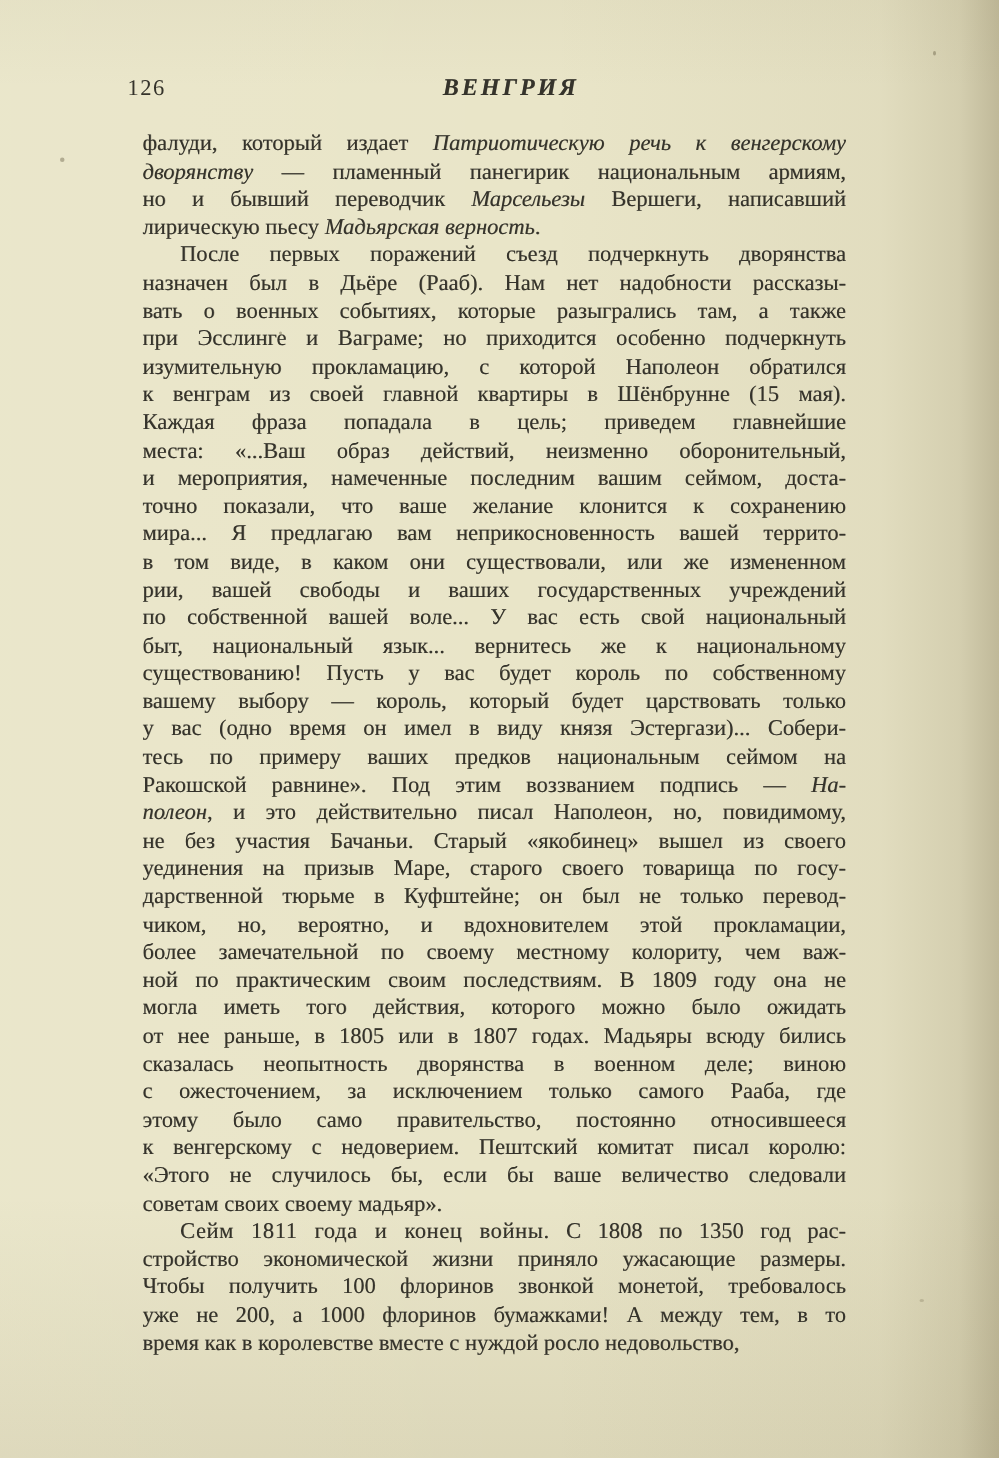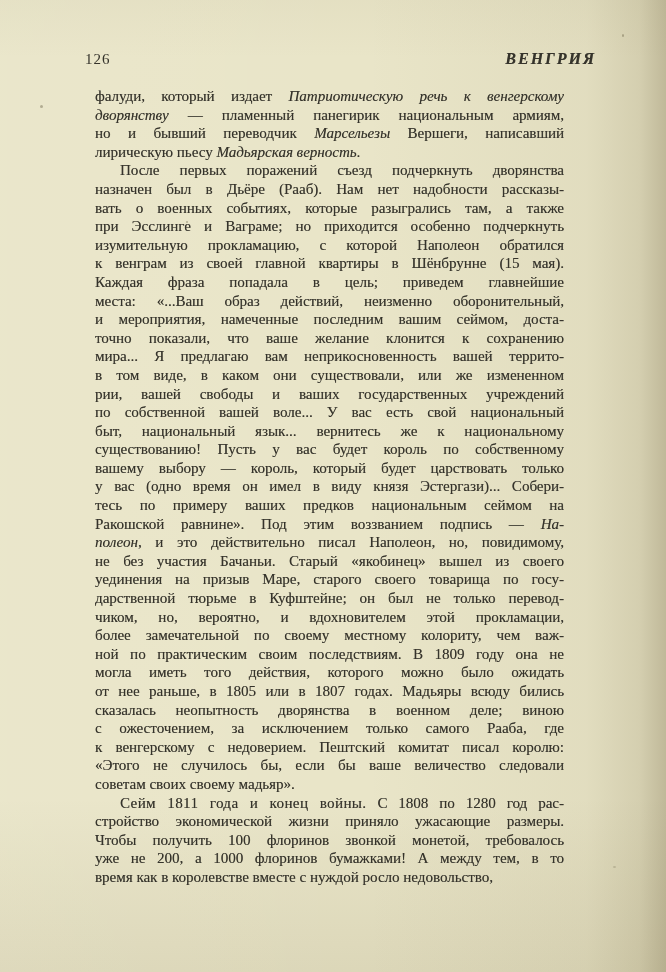--- a/index.html
+++ b/index.html
@@ -22,21 +22,21 @@
   .page-head-row {
     position: absolute; top: 50px; left: 85px; right: 70px;
     height: 22px;
   }
   .page-number {
     position: absolute; left: 0; top: 1px;
     font-size: 15px; letter-spacing: 1px;
   }
   .running-head {
     position: absolute; left: 0; right: 0; top: 0;
-    text-align: right;
+    text-align: center;
     font-style: italic;
     font-weight: bold;
     font-size: 16px;
     letter-spacing: 2px;
     text-shadow: 0.2px 0.2px 0 rgba(53,51,43,0.55);
   }
   .text-block {
     position: absolute; top: 87px; left: 95px;
     width: 469px;
     font-size: 15px;
@@ -102,24 +102,25 @@
     <div class="line"><span>не без участия Бачаньи. Старый «якобинец» вышел из своего</span></div>
     <div class="line"><span>уединения на призыв Маре, старого своего товарища по госу-</span></div>
     <div class="line"><span>дарственной тюрьме в Куфштейне; он был не только перевод-</span></div>
     <div class="line"><span>чиком, но, вероятно, и вдохновителем этой прокламации,</span></div>
     <div class="line"><span>более замечательной по своему местному колориту, чем важ-</span></div>
     <div class="line"><span>ной по практическим своим последствиям. В 1809 году она не</span></div>
     <div class="line"><span>могла иметь того действия, которого можно было ожидать</span></div>
     <div class="line"><span>от нее раньше, в 1805 или в 1807 годах. Мадьяры всюду бились</span></div>
     <div class="line"><span>сказалась неопытность дворянства в военном деле; виною</span></div>
     <div class="line"><span>с ожесточением, за исключением только самого Рааба, где</span></div>
+    <div class="line"><span>этому было само правительство, постоянно относившееся</span></div>
     <div class="line"><span>к венгерскому с недоверием. Пештский комитат писал королю:</span></div>
     <div class="line"><span>«Этого не случилось бы, если бы ваше величество следовали</span></div>
     <div class="line last"><span>советам своих своему мадьяр».</span></div>
-    <div class="line indent"><span class="bd">Сейм 1811 года и конец войны.</span><span> С 1808 по 1280 год рас-</span></div>
+    <div class="line indent"><span class="bd">Сейм 1811 года и конец войны.</span><span> С 1808 по 1350 год рас-</span></div>
     <div class="line"><span>стройство экономической жизни приняло ужасающие размеры.</span></div>
     <div class="line"><span>Чтобы получить 100 флоринов звонкой монетой, требовалось</span></div>
     <div class="line"><span>уже не 200, а 1000 флоринов бумажками! А между тем, в то</span></div>
     <div class="line last"><span>время как в королевстве вместе с нуждой росло недовольство,</span></div>
   </div>
 
 <span class="speck s1"></span>
 <span class="speck s2"></span>
 <span class="speck s3"></span>
 <span class="speck s4"></span>

